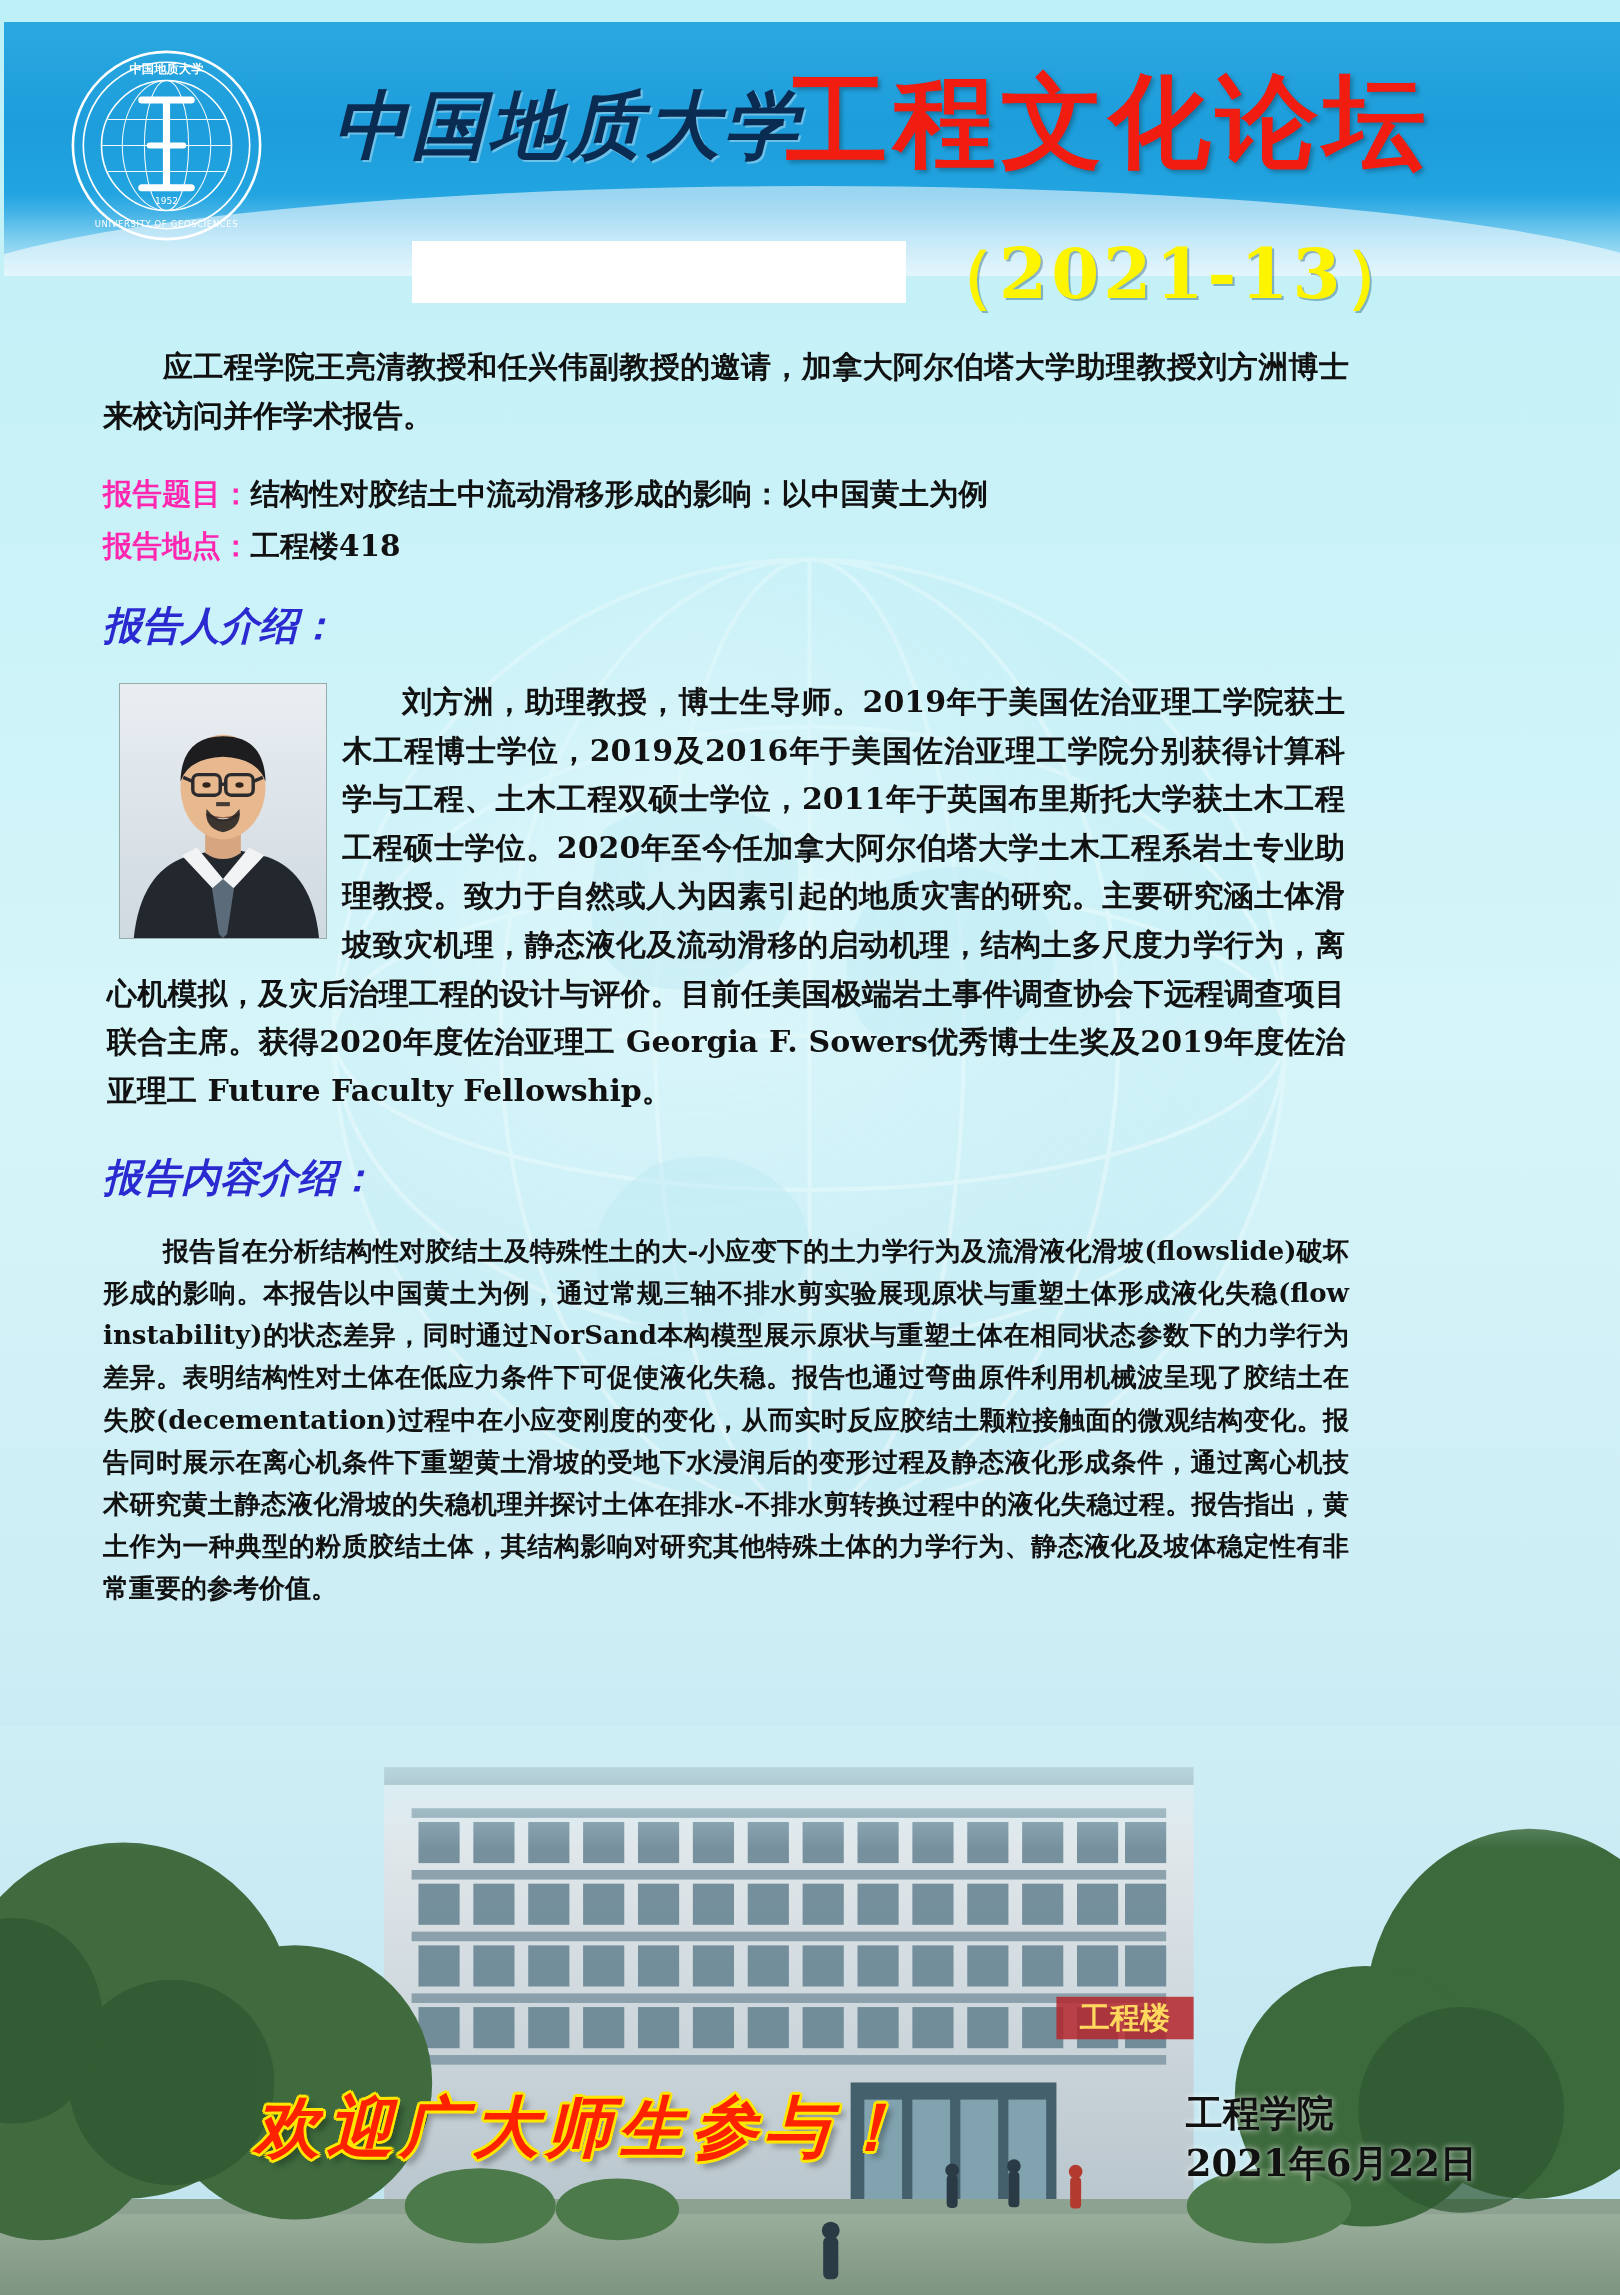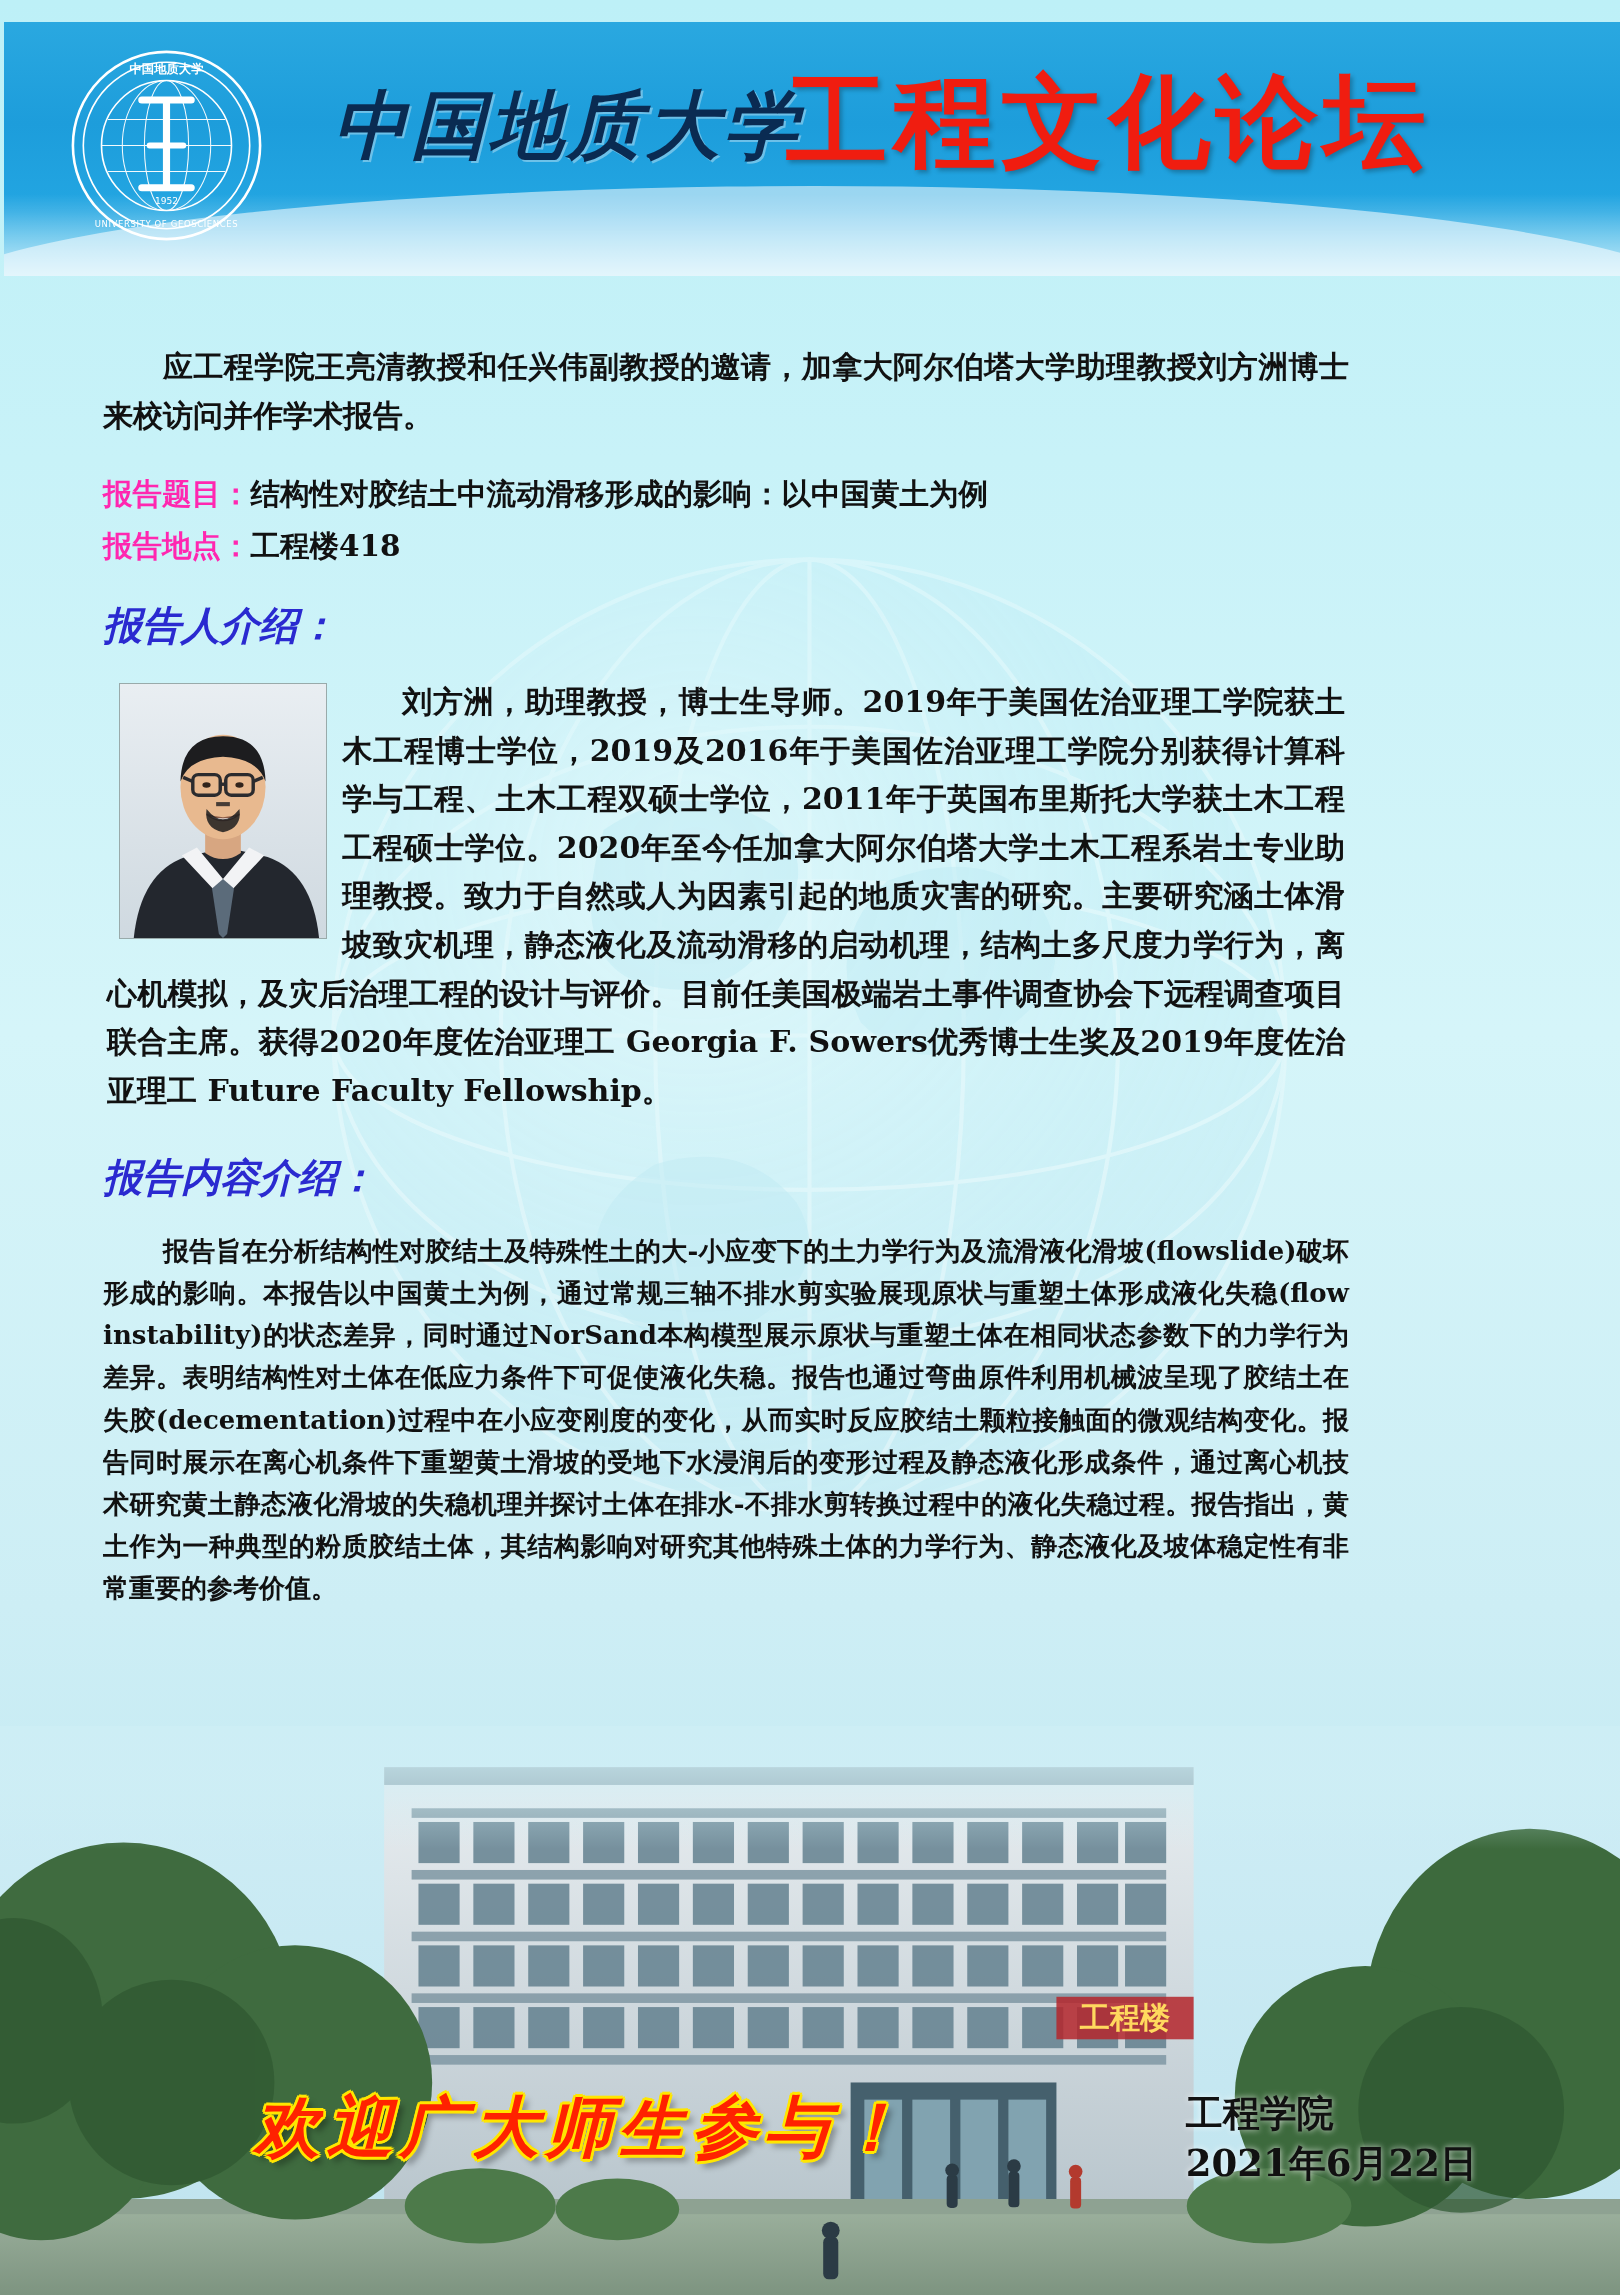--- a/index.html
+++ b/index.html
@@ -430,20 +430,24 @@
         <text x="150" y="38" font-family="DejaVu Serif, serif" font-size="19" fill="#ffffff" text-anchor="middle" font-weight="bold">中国地质大学</text>
         <text x="150" y="276" font-family="DejaVu Sans, sans-serif" font-size="13" fill="#ffffff" text-anchor="middle" letter-spacing="1">UNIVERSITY OF GEOSCIENCES</text>
         <text x="150" y="240" font-family="DejaVu Sans, sans-serif" font-size="14" fill="#ffffff" text-anchor="middle">1952</text>
       </svg>
     </div>
 
     <div class="title-cn">中国地质大学</div>
     <div class="title-red">工程文化论坛</div>
   </div>
 
+  <div class="subbar">
+    <div class="subbar-white"></div>
+    <div class="issue">（2021-13）</div>
+  </div>
 
   <div class="content">
 
     <div class="para">应工程学院王亮清教授和任兴伟副教授的邀请，加拿大阿尔伯塔大学助理教授刘方洲博士来校访问并作学术报告。</div>
 
     <div class="spacer-md"></div>
 
     <div class="field-row">
       <span class="label-pink">报告题目：</span><span>结构性对胶结土中流动滑移形成的影响：以中国黄土为例</span>
     </div>

